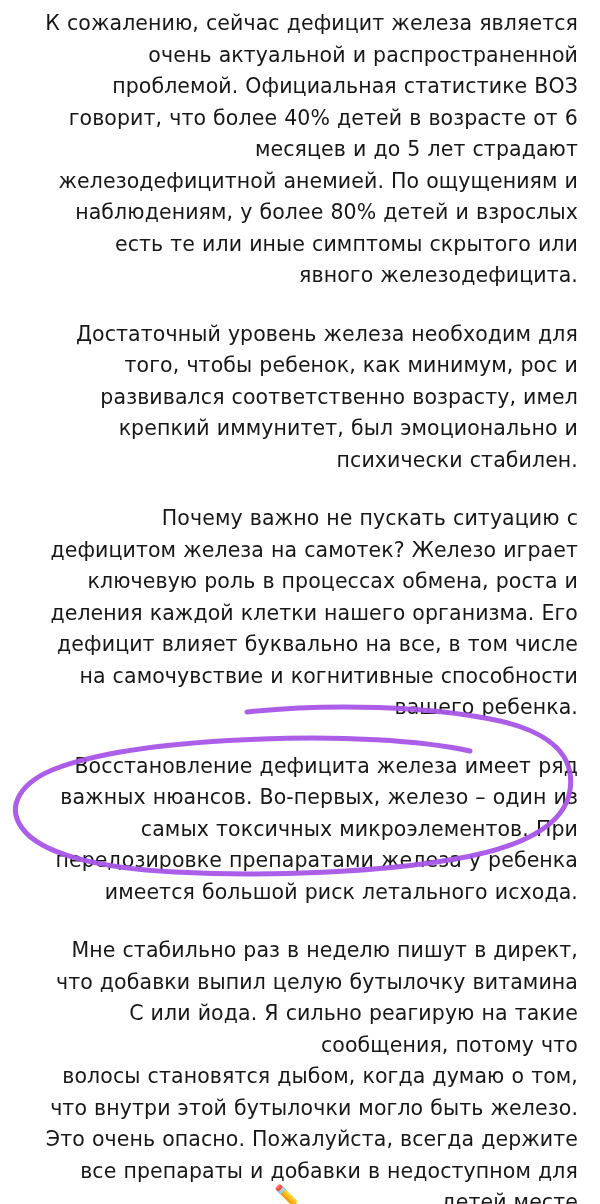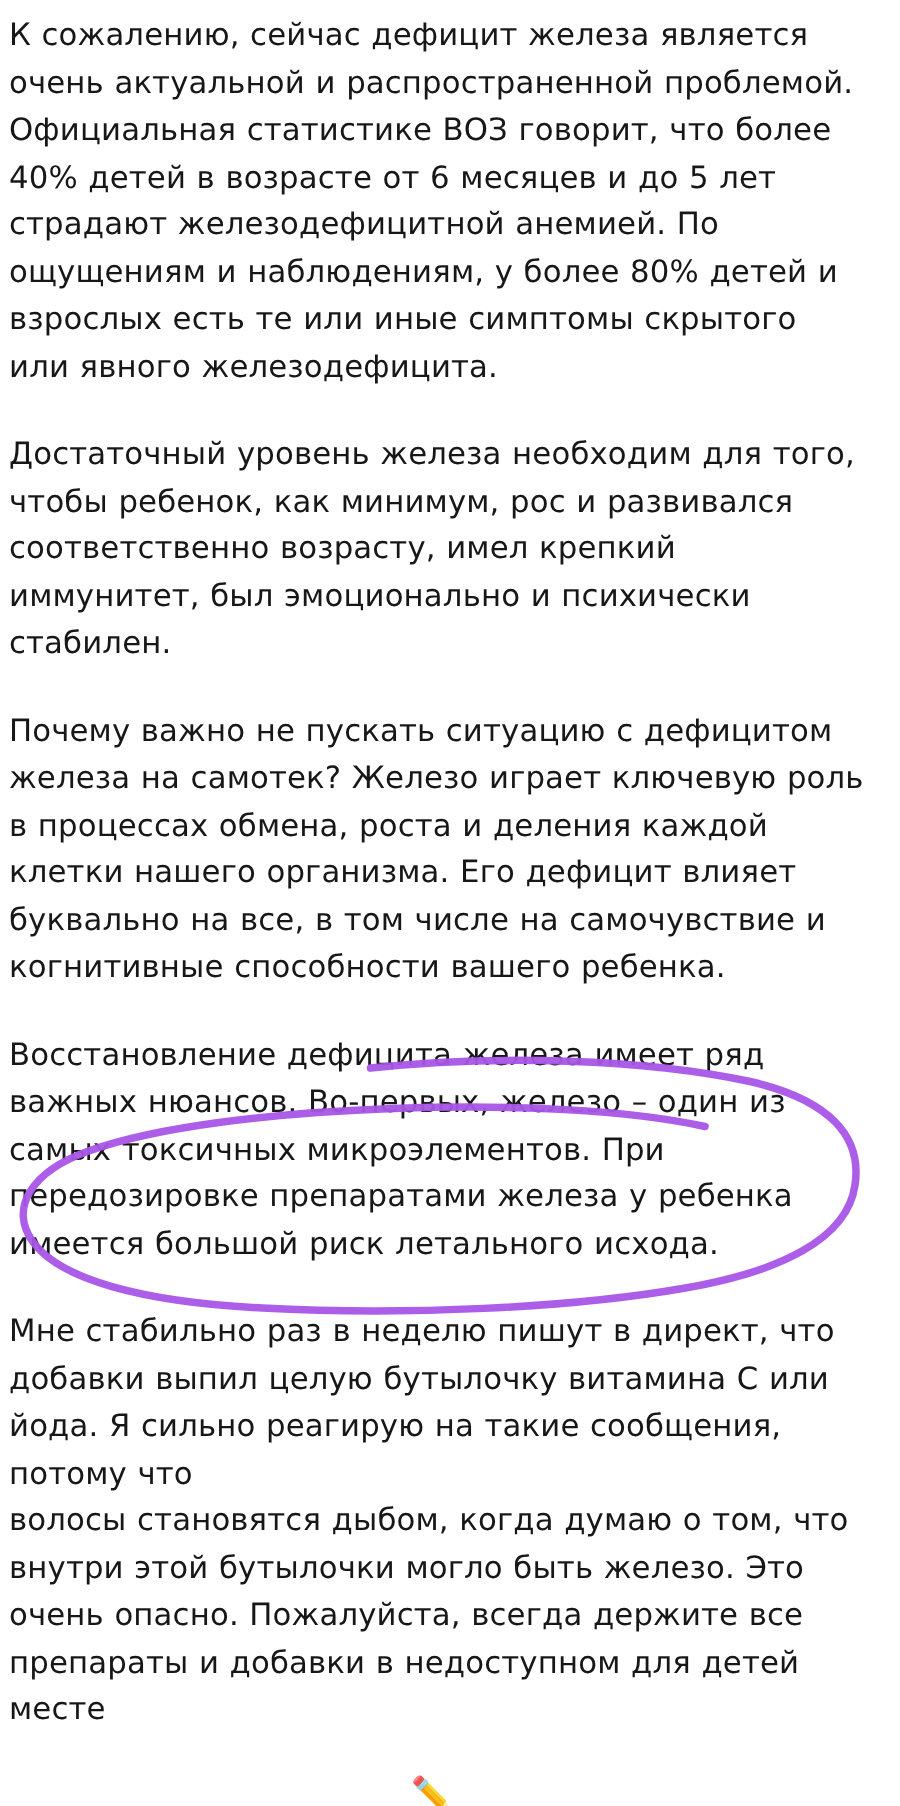--- a/index.html
+++ b/index.html
@@ -13,21 +13,22 @@
     font-family: "DejaVu Sans", "Liberation Sans", sans-serif;
     color: #1a1a1a;
     overflow: hidden;
     position: relative;
   }
   .page {
     position: relative;
     width: 600px;
     height: 1204px;
     box-sizing: border-box;
-    padding: 8px 22px 0 6px;
+    padding: 8px 22px 0 40px;
+    text-align: right;
   }
   .para {
     font-size: 20.5px;
     line-height: 31.5px;
     letter-spacing: 0.1px;
     margin: 0 0 27px 0;
     color: #171717;
     word-spacing: 0.4px;
   }
   .para:last-of-type {

